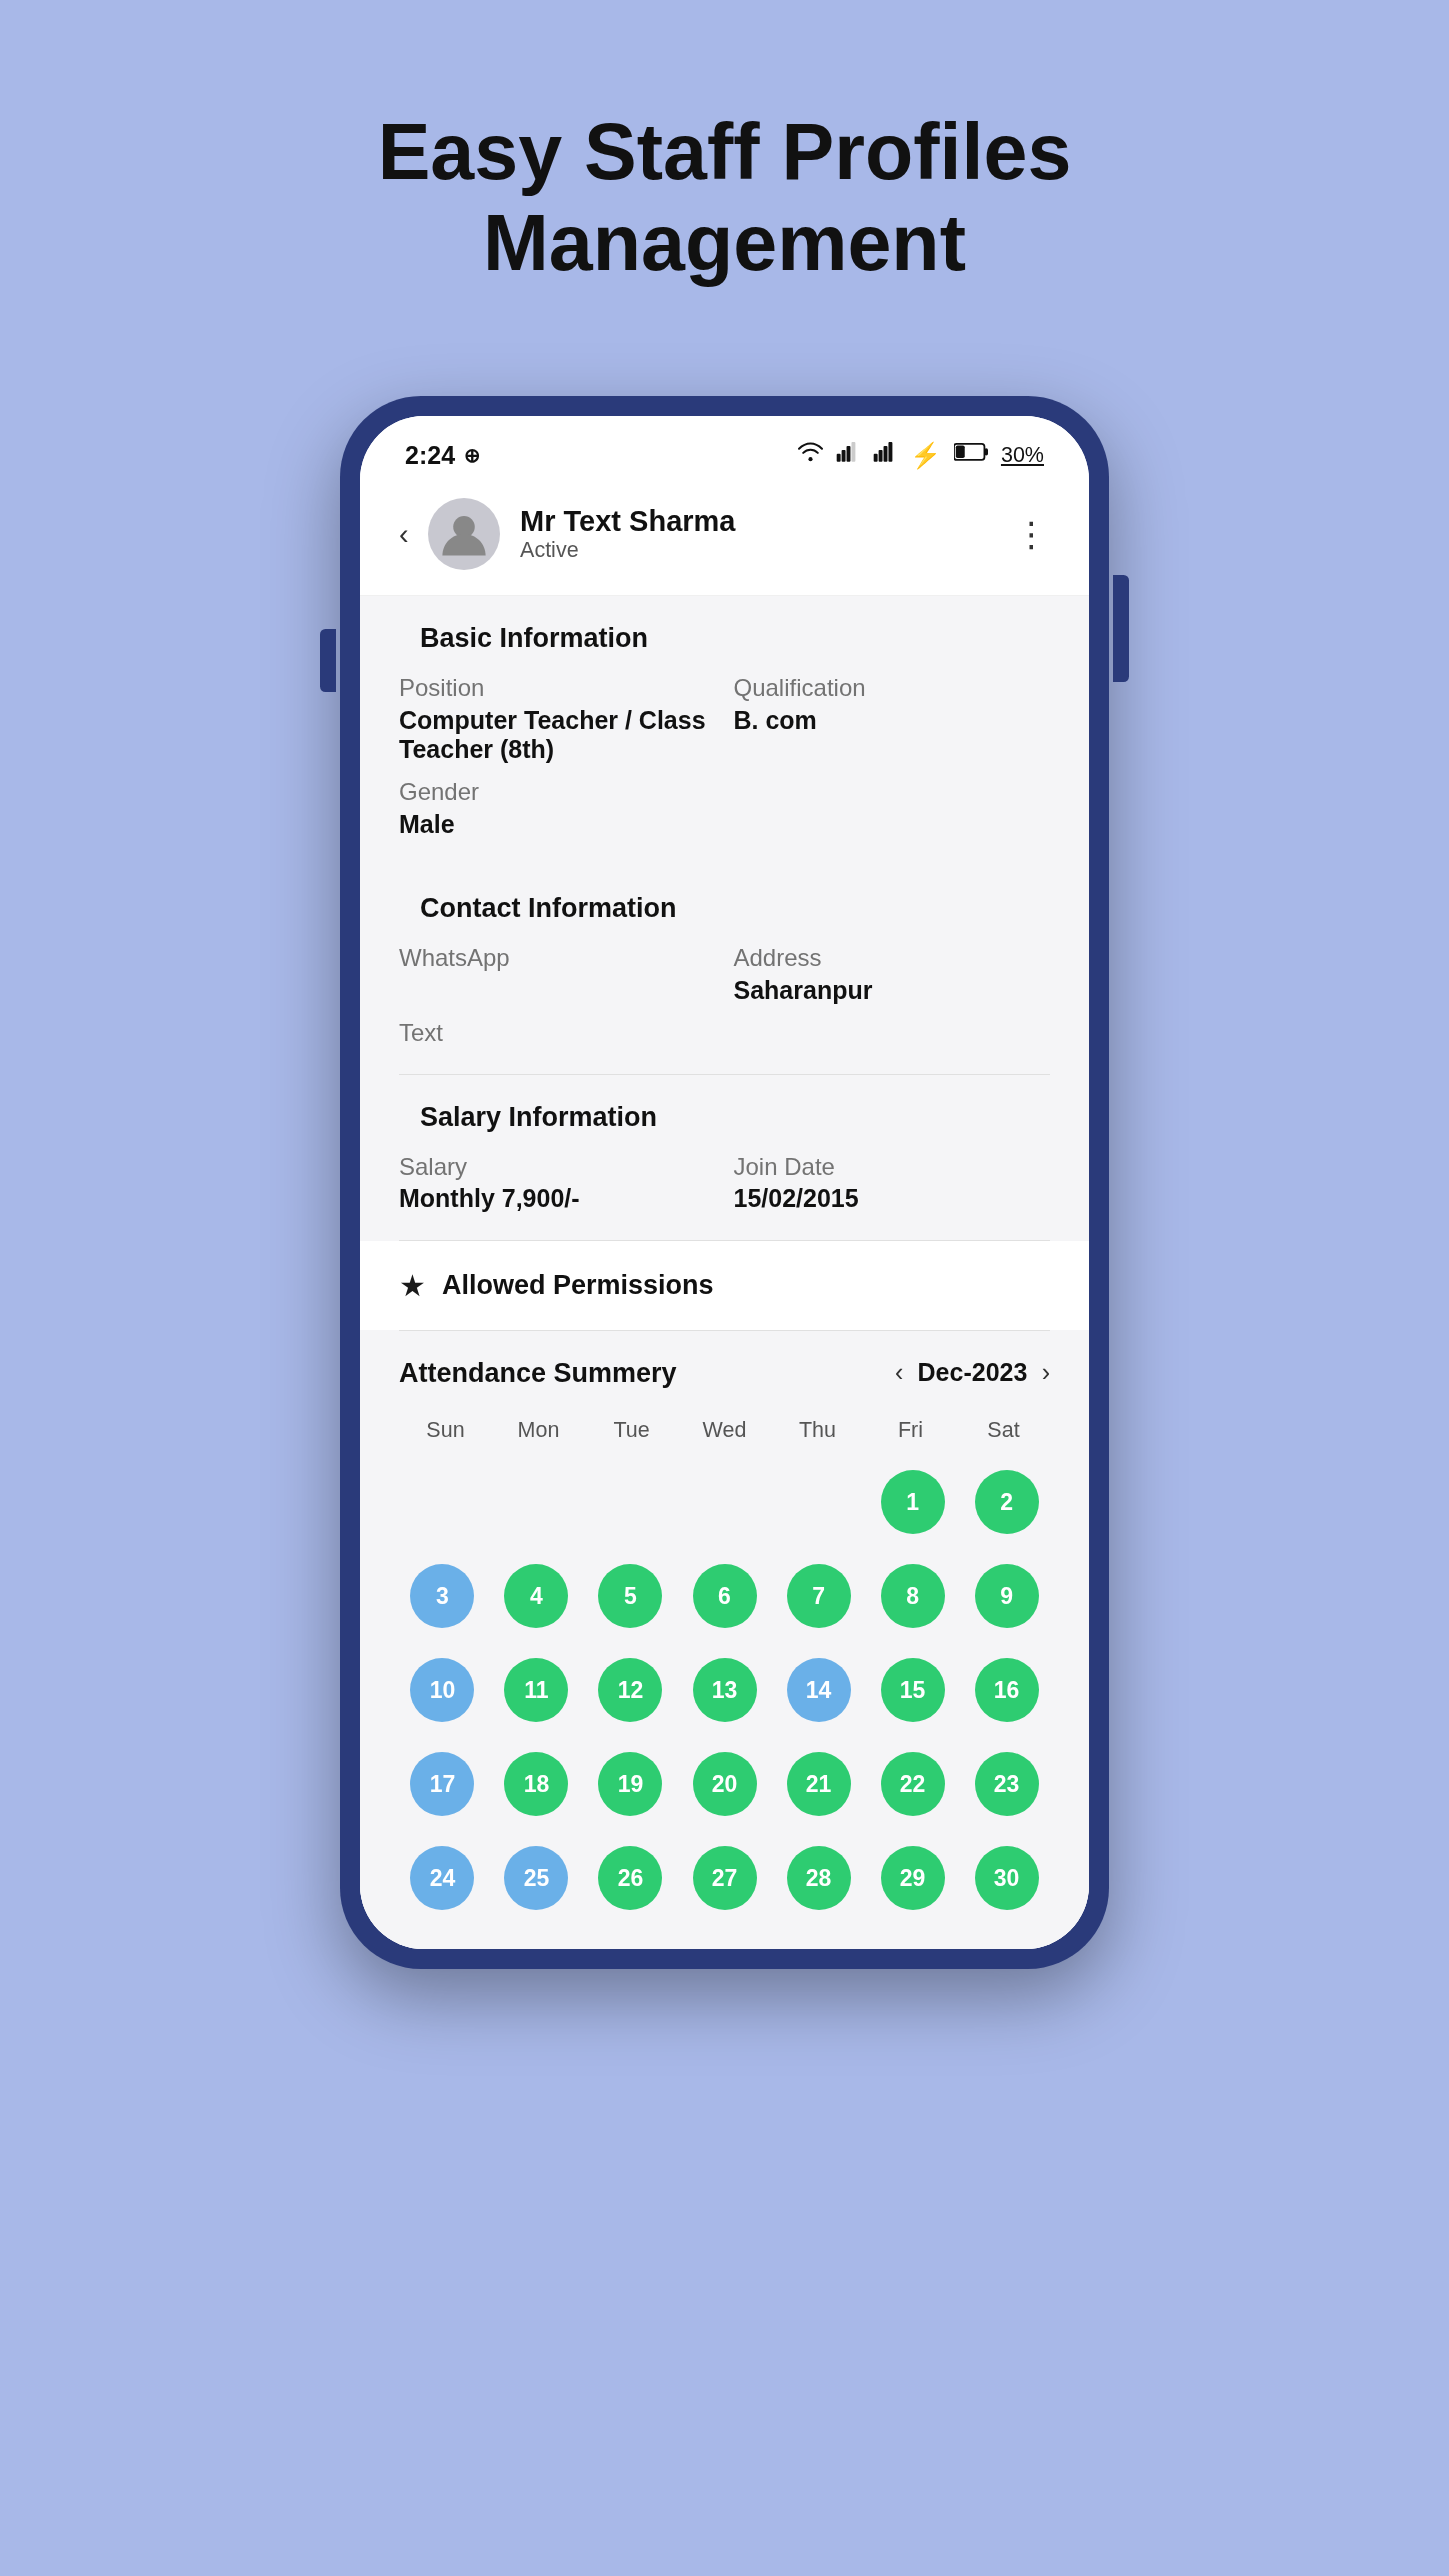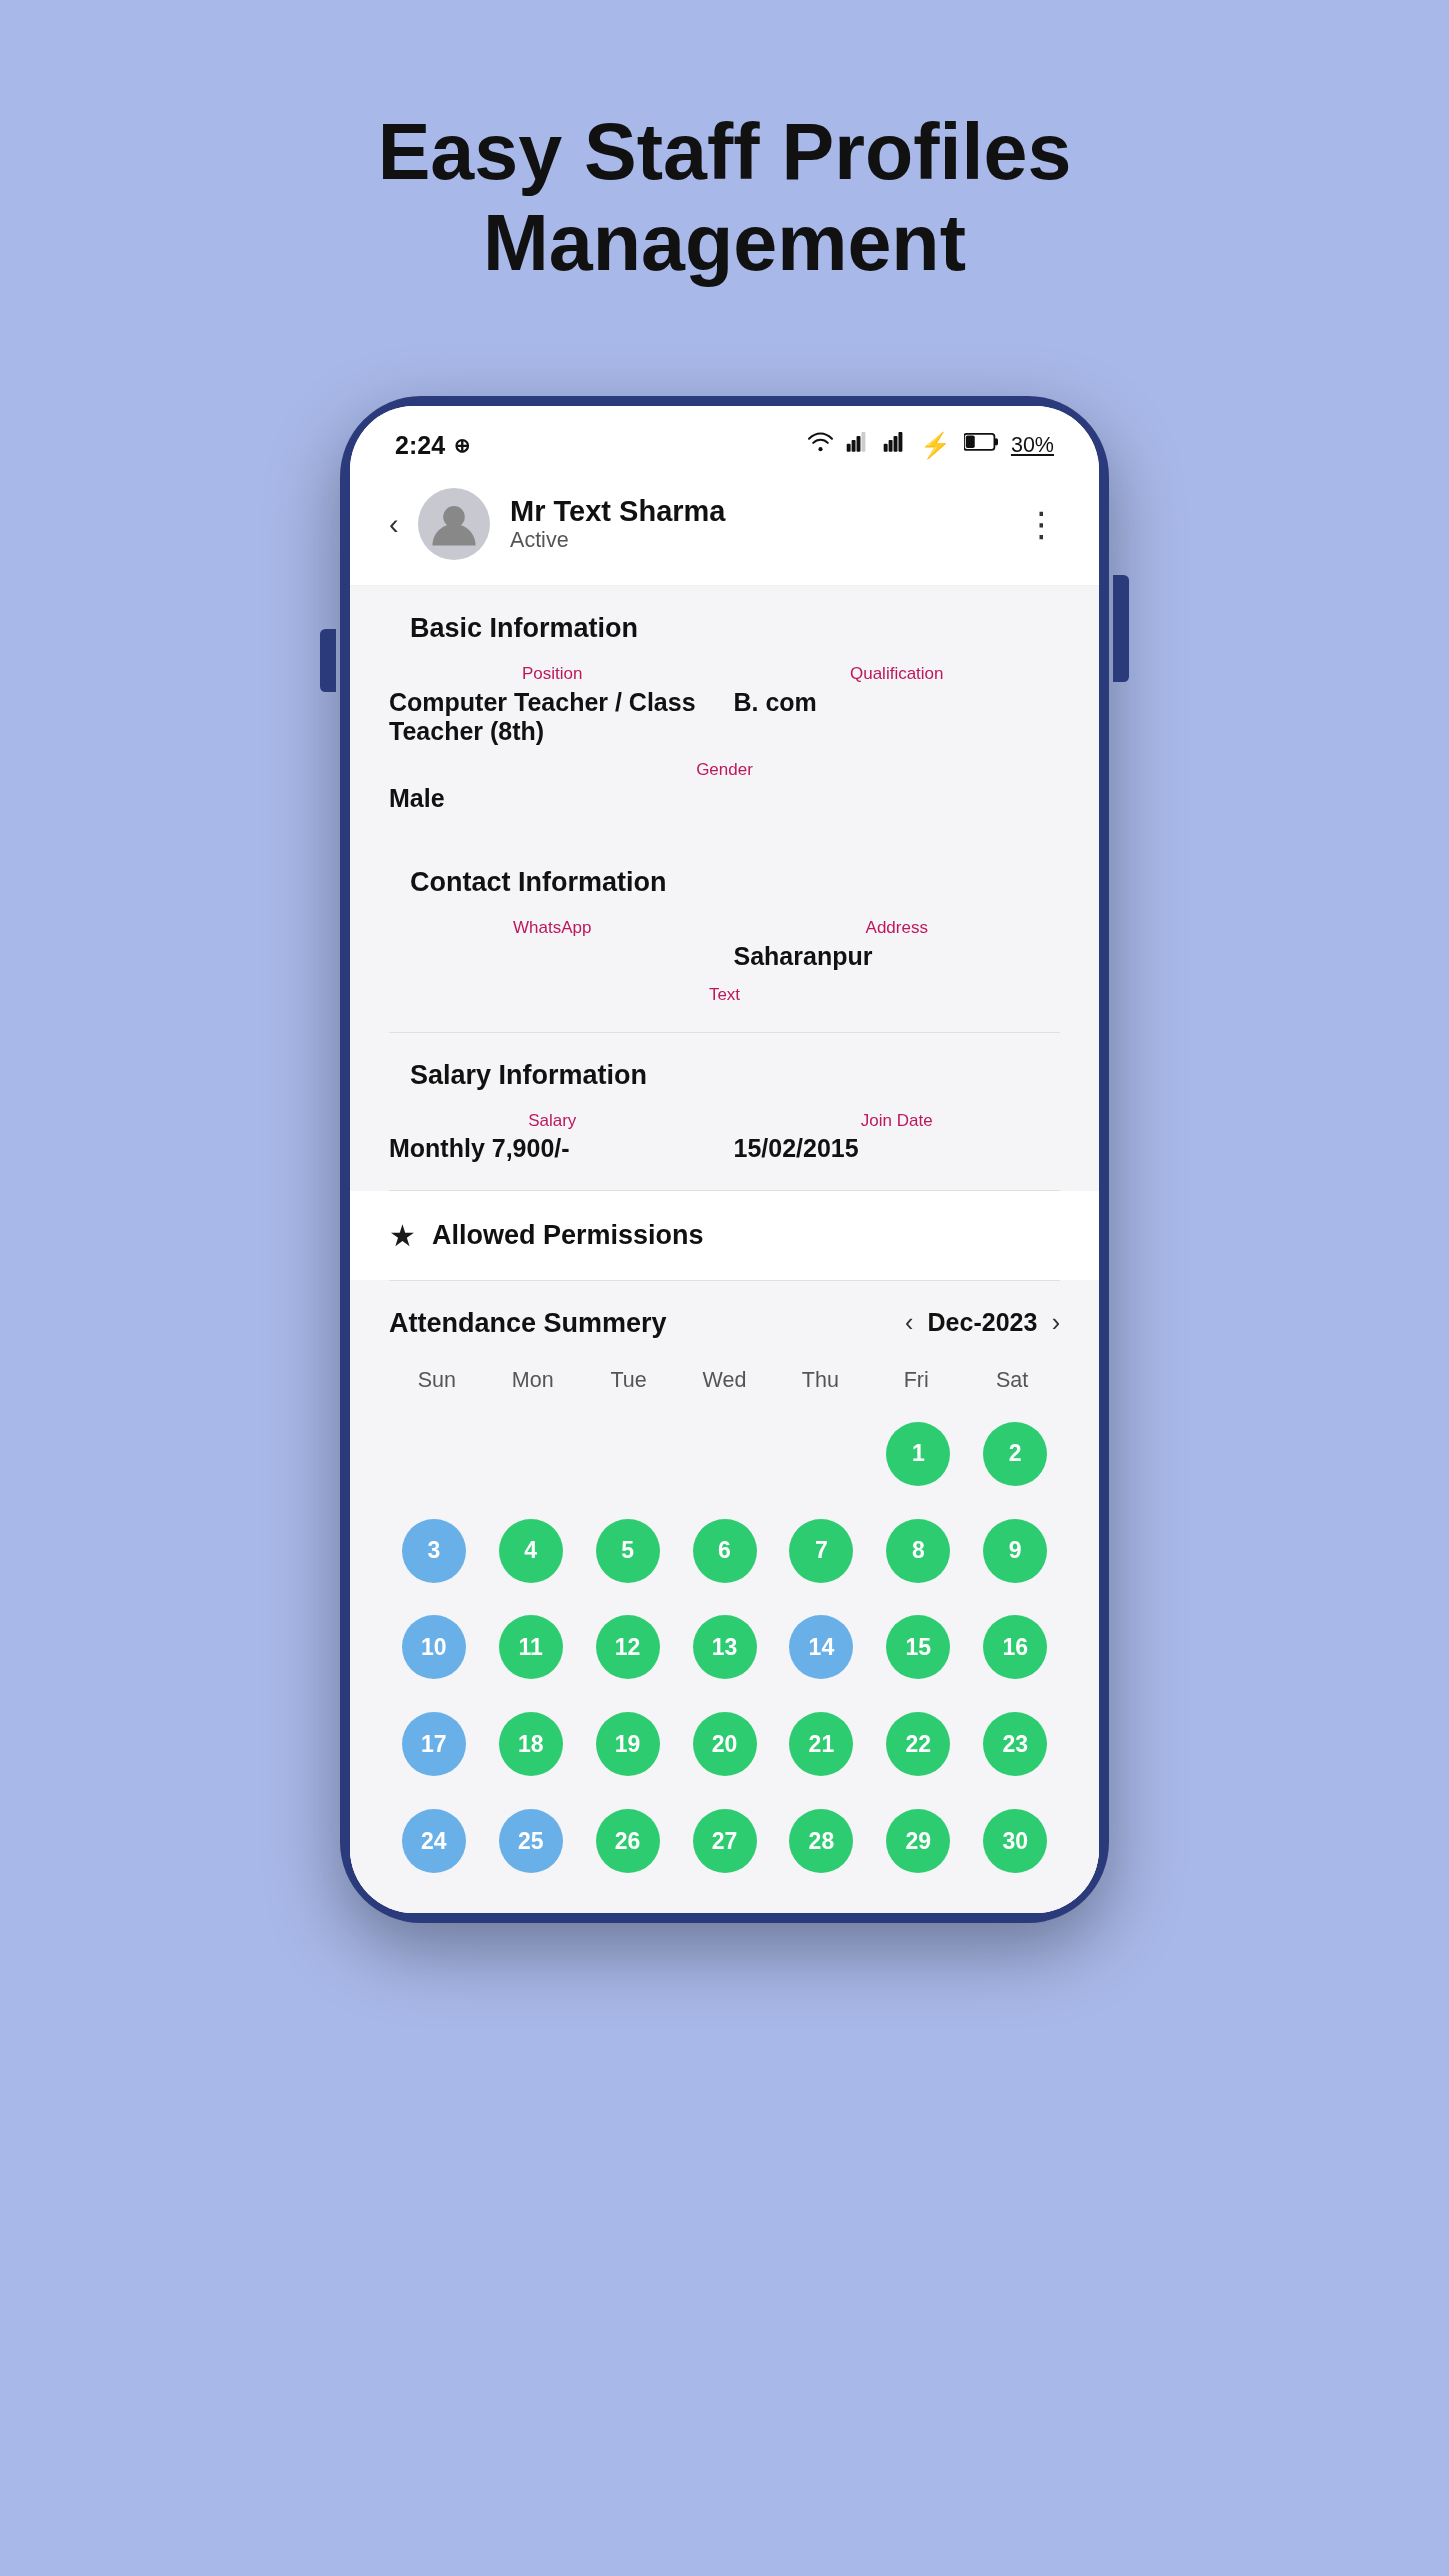--- a/index.html
+++ b/index.html
@@ -22,21 +22,21 @@
       text-align: center;
       line-height: 1.15;
       margin-bottom: 107px;
       max-width: 805px;
     }
 
     .phone-wrapper {
       width: 769px;
       background: #2a3a7a;
       border-radius: 81px;
-      padding: 10px;
+      padding: 20px;
       box-shadow: 0 27px 72px rgba(0,0,0,0.35);
       position: relative;
     }
 
     
     .phone-wrapper::before {
       content: '';
       position: absolute;
       left: -19.7px;
       top: 233px;
@@ -187,23 +187,22 @@
       gap: 14.3px 18px;
     }
 
     .info-item {
       display: flex;
       flex-direction: column;
       gap: 3.6px;
     }
 
     .info-label {
-      font-size: 17px;
-      color: #be185d;
-      text-align: center;
+      font-size: 24px;
+      color: #737373;
     }
 
     .info-value {
       font-size: 25px;
       font-weight: 600;
       color: #111;
     }
 
     .info-full {
       grid-column: 1 / -1;

